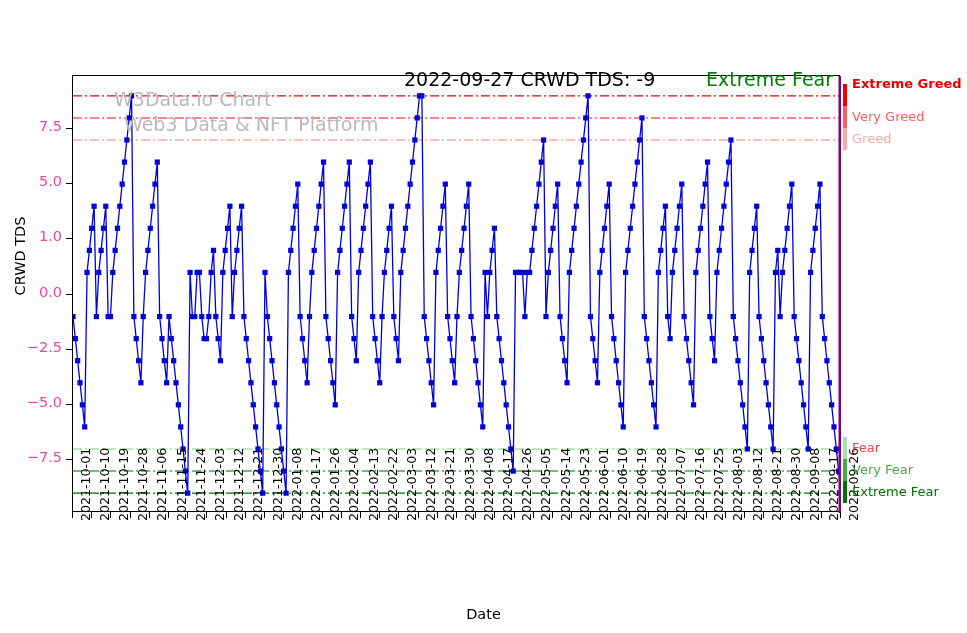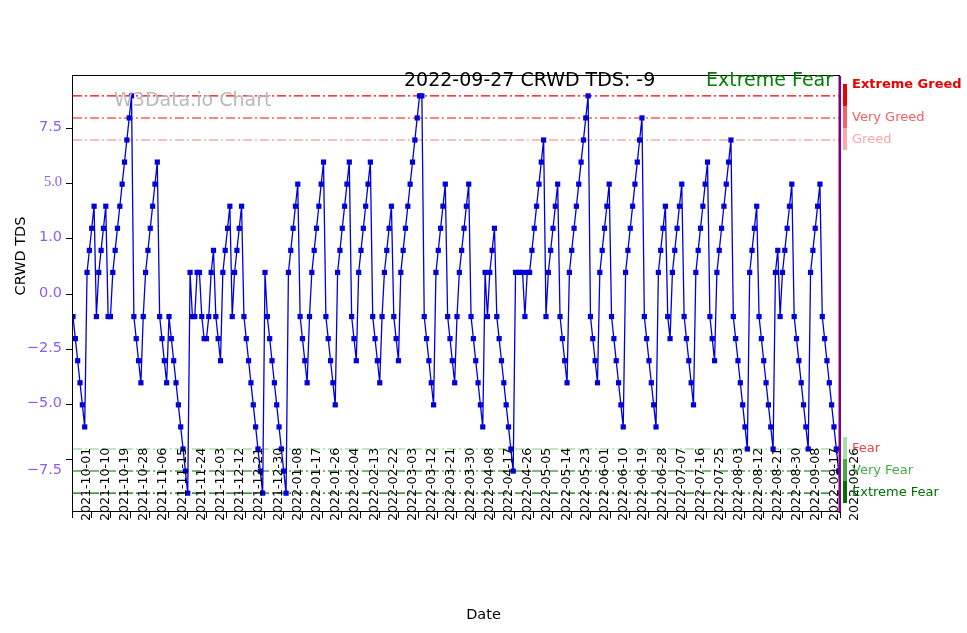--- a/index.html
+++ b/index.html
@@ -32,21 +32,21 @@
   #annotation-fear{
     position:absolute;left:706px;top:68px;font-size:19px;color:#008000;white-space:nowrap;
   }
 
   
   #y-axis-label{
     position:absolute;left:-190px;top:248px;width:420px;text-align:center;
     transform:rotate(-90deg);font-size:14.5px;color:#000;
   }
   .ytick{
-    position:absolute;right:975px;text-align:right;font-size:14.5px;color:#8b5cf6;
+    position:absolute;right:975px;text-align:right;font-size:14.5px;color:#ec4899;
     white-space:nowrap;
   }
   .ytick-mark{position:absolute;left:66px;width:6px;height:1.1px;background:#000;}
 
   
   #x-axis-label{
     position:absolute;left:0;top:606px;width:967px;text-align:center;
     font-size:14.5px;color:#000;
   }
   .xtick{
@@ -403,41 +403,42 @@
           <rect x="758.38" y="348.32" width="5.2" height="5.2" fill="#0000dd"></rect>
           <rect x="760.72" y="370.39" width="5.2" height="5.2" fill="#0000dd"></rect>
           <rect x="763.06" y="392.47" width="5.2" height="5.2" fill="#0000dd"></rect>
           <rect x="765.40" y="414.54" width="5.2" height="5.2" fill="#0000dd"></rect>
         </g>
         <line x1="767" x2="767" y1="0" y2="437" stroke="#800080" stroke-width="3"></line>
       </svg>
   </div>
 
   <div class="wm" id="wm-line1">W3Data.io Chart</div>
+  <div class="wm" id="wm-line2">Web3 Data &amp; NFT Platform</div>
 
   <div id="annotation">2022-09-27 CRWD TDS: -9</div>
   <div id="annotation-fear">Extreme Fear</div>
 
   <div id="y-axis-label">CRWD TDS</div>
   <div id="x-axis-label">Date</div>
 
   <div id="ytick-container">
       <div class="ytick" style="top: 117.97px; left: 0px; width: 62px; right: auto;">7.5</div>
       <div class="ytick-mark" style="top: 127.97px;"></div>
-      <div class="ytick" style="top: 173.146px; left: 0px; width: 62px; right: auto; font-family: Liberation Serif, serif;">5.0</div>
+      <div class="ytick" style="top: 173.146px; left: 0px; width: 62px; right: auto;">5.0</div>
       <div class="ytick-mark" style="top: 183.146px;"></div>
       <div class="ytick" style="top: 228.323px; left: 0px; width: 62px; right: auto;">1.0</div>
       <div class="ytick-mark" style="top: 238.323px;"></div>
       <div class="ytick" style="top: 283.5px; left: 0px; width: 62px; right: auto;">0.0</div>
       <div class="ytick-mark" style="top: 293.5px;"></div>
       <div class="ytick" style="top: 338.677px; left: 0px; width: 62px; right: auto;">−2.5</div>
       <div class="ytick-mark" style="top: 348.677px;"></div>
       <div class="ytick" style="top: 393.854px; left: 0px; width: 62px; right: auto;">−5.0</div>
       <div class="ytick-mark" style="top: 403.854px;"></div>
-      <div class="ytick" style="top: 449.03px; left: 0px; width: 62px; right: auto; margin-top: 12px;">−7.5</div>
+      <div class="ytick" style="top: 449.03px; left: 0px; width: 62px; right: auto;">−7.5</div>
       <div class="ytick-mark" style="top: 459.03px;"></div>
     </div>
   <div id="xtick-container">
       <div class="xtick-mark" style="left: 72px;"></div>
       <div class="xtick" style="left: 77.5px;">2021-10-01</div>
       <div class="xtick-mark" style="left: 91.2px;"></div>
       <div class="xtick" style="left: 96.7px;">2021-10-10</div>
       <div class="xtick-mark" style="left: 110.4px;"></div>
       <div class="xtick" style="left: 115.9px;">2021-10-19</div>
       <div class="xtick-mark" style="left: 129.6px;"></div>

